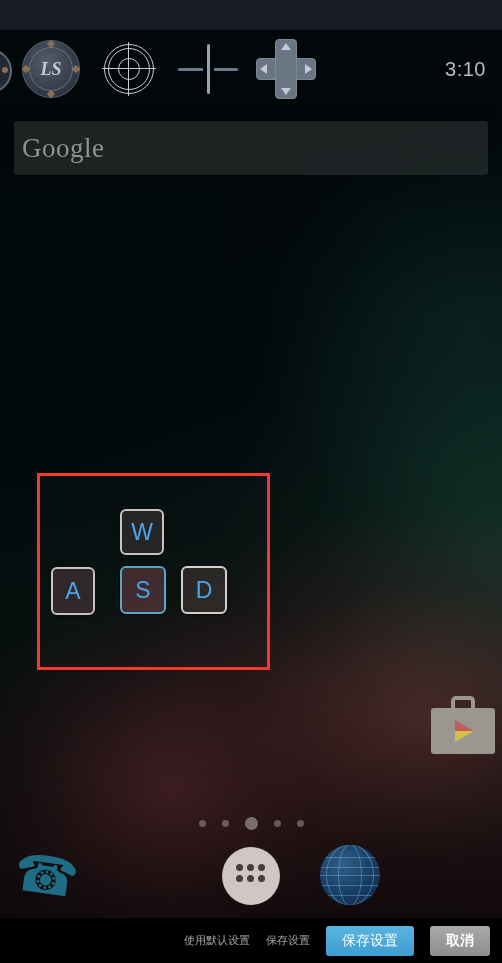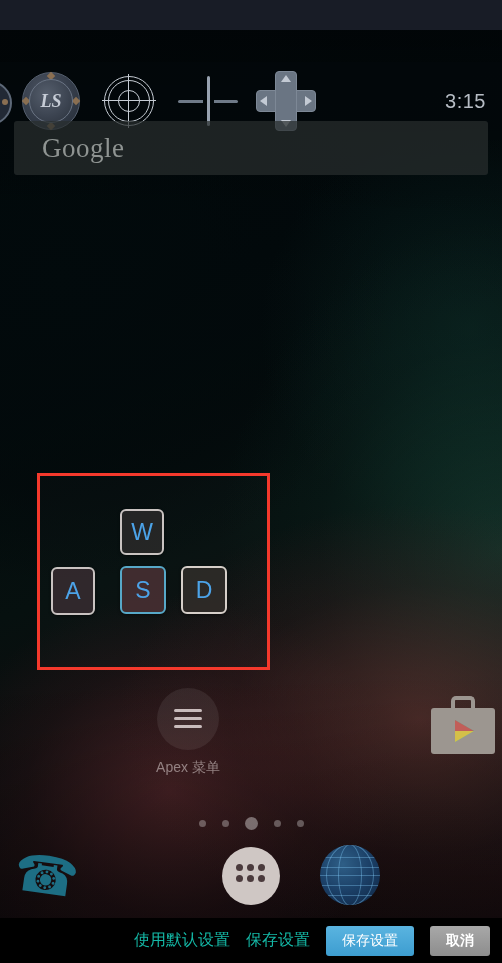--- a/index.html
+++ b/index.html
@@ -38,21 +38,21 @@
   
   .statusbar {
     position:absolute; left:0; top:0; width:502px; height:30px;
     background:#181c26;
   }
 
   
   .gamebar {
     position:absolute; left:0; top:30px; width:502px; height:78px;
     background:rgba(2,8,10,.88);
-    display:flex; align-items:center;margin-top:32px;
+    display:flex; align-items:center;
   }
   .gicon { position:relative; flex:0 0 auto; }
 
   
   .g-partial { width:20px; height:56px; margin-left:-10px; }
   .g-partial .ring {
     position:absolute; left:-22px; top:8px; width:44px; height:44px;
     border-radius:50%; border:2px solid #5d6878; background:#222935;
   }
   .g-partial .dot {
@@ -124,21 +124,21 @@
 
   
   .searchbar {
     position:absolute; left:14px; top:121px; width:474px; height:54px;
     background:rgba(40,46,46,.72);
     border-radius:3px;
     display:flex; align-items:center;
   }
   .searchbar .glogo {
     font-family:"Liberation Serif", serif;
-    font-size:27px; color:#8f9492; margin-left:28px; letter-spacing:.5px;
+    font-size:27px; color:#8f9492; margin-left:8px; letter-spacing:.5px;
   }
 
   
   .keyregion {
     position:absolute; left:37px; top:473px; width:233px; height:197px;
     border:3px solid #f5392c;
     background:rgba(255,255,255,.015);
   }
   .key {
     position:absolute;
@@ -230,21 +230,21 @@
     border-top:1px solid rgba(120,190,235,.40); }
 
   
   .bottombar {
     position:absolute; left:0; bottom:0; width:502px; height:45px;
     background:#000;
     display:flex; align-items:center; justify-content:flex-end;
     gap:16px; padding-right:12px;
   }
   .linkbtn {
-    font-size:16px; color:#14b8a6; cursor:pointer; white-space:nowrap;
+    font-size:11px; color:#a3a3a3; cursor:pointer; white-space:nowrap;
   }
   .btn {
     font-size:14px; color:#ffffff; padding:6px 16px; border-radius:3px;
     white-space:nowrap; cursor:pointer; border:none;
   }
   .btn-primary { background:linear-gradient(to bottom,#5ab4e0,#3d9dd0); }
   .btn-plain   { background:linear-gradient(to bottom,#a8a8a8,#8d8d8d);font-weight:bold; }
 </style>
 </head>
 <body>
@@ -291,21 +291,21 @@
     <div class="gicon g-dpad">
       <div class="bar-h"></div>
         <div class="bar-v"></div>
         <div class="ctr"></div>
       <div class="tri t-up"></div>
         <div class="tri t-dn"></div>
       <div class="tri t-lf"></div>
         <div class="tri t-rt"></div>
     </div>
 
-    <div class="clock">3:15</div>
+    <div class="clock">3:10</div>
   </div>
 
   <div class="searchbar">
     <span class="glogo">Google</span>
   </div>
 
   <div class="keyregion"></div>
 
   <div class="key key-w">
     <span>W</span>
@@ -315,30 +315,20 @@
   </div>
   <div class="key key-s sel">
     <span>S</span>
   </div>
   <div class="key key-d">
     <span>D</span>
   </div>
 
   <div class="apps">
 
-    <div class="app app-menu">
-      <div class="circ">
-        <div class="hamb">
-            <i></i>
-            <i></i>
-            <i></i>
-          </div>
-      </div>
-      <div class="label">Apex 菜单</div>
-    </div>
 
 
     <div class="app app-play">
       <div class="circ" style="background:transparent">
         <div class="playbag">
           <div class="handle"></div>
           <div class="bag"></div>
           <div class="tri"></div>
             <div class="tri2"></div>
             <div class="tri3"></div>

